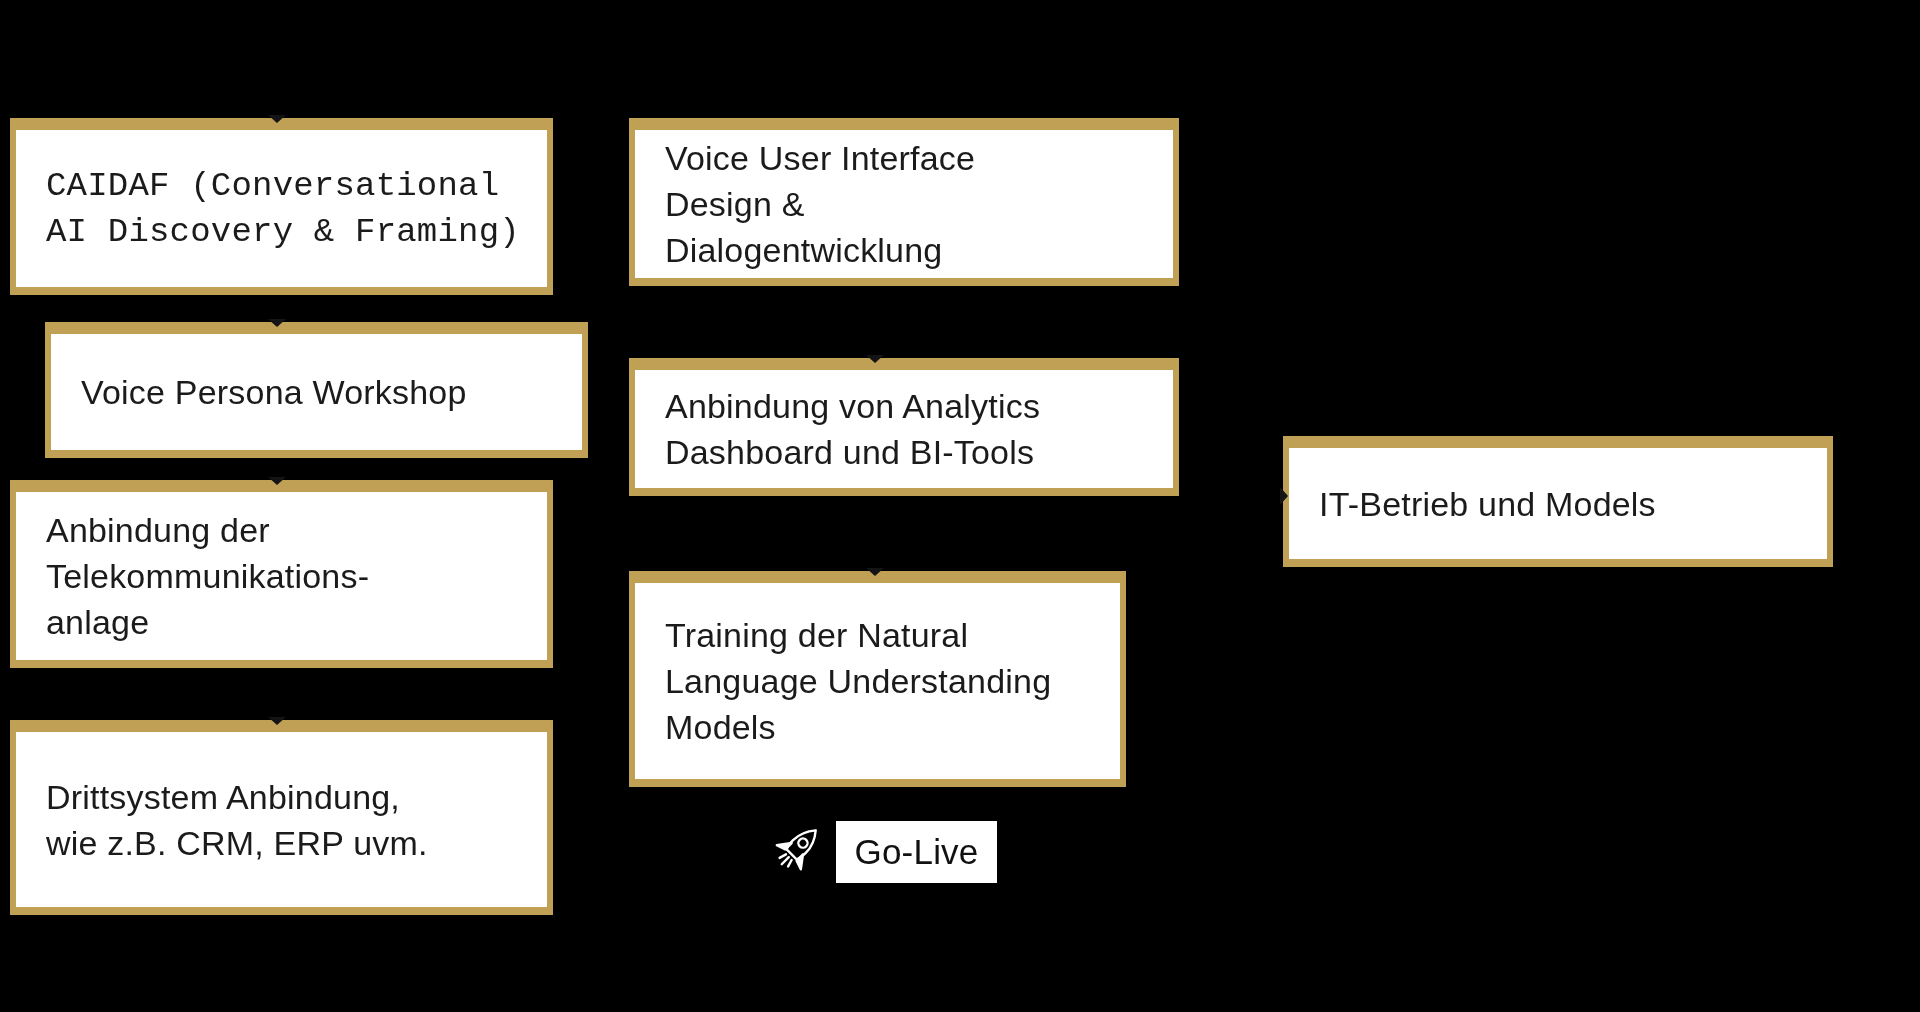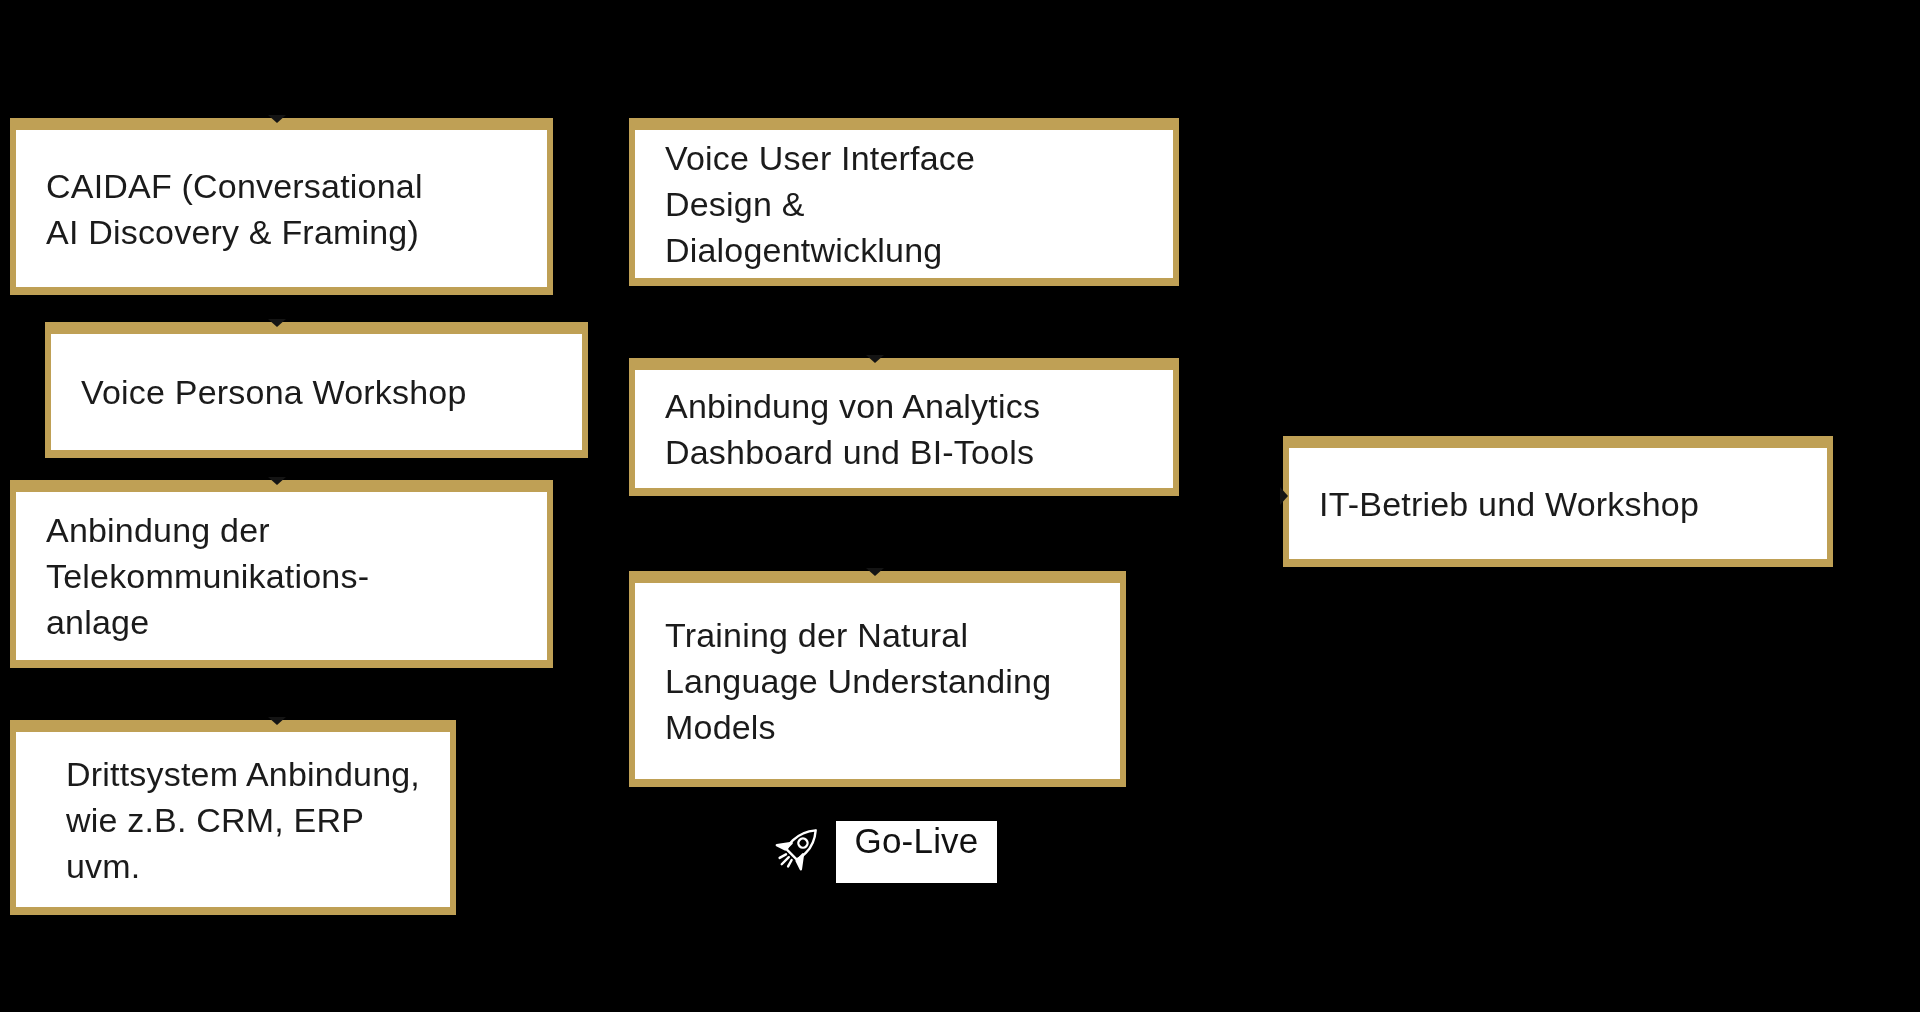--- a/index.html
+++ b/index.html
@@ -28,24 +28,24 @@
   .box .label {
     display: block;
     padding: 0 18px 0 30px;
     font-size: 34px;
     line-height: 46px;
     color: #1B1B1B;
     white-space: pre-line;
     letter-spacing: 0.2px;
   }
   
-  .b1 { left: 10px;   top: 118px; width: 543px; height: 177px; }
+  .b1 { left: 10px;   top: 118px; width: 543px; height: 177px; font-family: Liberation Mono, monospace; }
   .b2 { left: 10px;   top: 322px; width: 543px; height: 136px; margin-left: 35px; }
   .b3 { left: 10px;   top: 480px; width: 543px; height: 188px; }
-  .b4 { left: 10px;   top: 720px; width: 446px; height: 195px; padding-left: 20px; }
+  .b4 { left: 10px;   top: 720px; width: 543px; height: 195px; }
   
   .b5 { left: 629px;  top: 118px; width: 550px; height: 168px; }
   .b6 { left: 629px;  top: 358px; width: 550px; height: 138px; }
   .b7 { left: 629px;  top: 571px; width: 497px; height: 216px; }
   
   .b8 { left: 1283px; top: 436px; width: 550px; height: 131px; }
 
   
   .notch-down {
     position: absolute;
@@ -69,21 +69,21 @@
   .n7 { left: 866px;  top: 568px; }
   .n8 { left: 1280px; top: 487px; }
 
   .golive-box {
     position: absolute;
     left: 836px; top: 821px;
     width: 161px; height: 62px;
     box-sizing: border-box;
     background: #FFFFFF;
     display: flex;
-    align-items: flex-start;
+    align-items: center;
     justify-content: center;
   }
   .golive-box .label {
     font-size: 35px;
     color: #111111;
     letter-spacing: 0.2px;
   }
   .rocket {
     position: absolute;
     left: 766px; top: 816px;
@@ -126,21 +126,21 @@
 Dashboard und BI-Tools</span>
   </div>
 
   <div class="box b7">
     <span class="label">Training der Natural
 Language Understanding
 Models</span>
   </div>
 
   <div class="box b8">
-    <span class="label">IT-Betrieb und Workshop</span>
+    <span class="label">IT-Betrieb und Models</span>
   </div>
 
   <div class="notch-down n1"></div>
   <div class="notch-down n2"></div>
   <div class="notch-down n3"></div>
   <div class="notch-down n4"></div>
   <div class="notch-down n6"></div>
   <div class="notch-down n7"></div>
   <div class="notch-right n8"></div>
 

